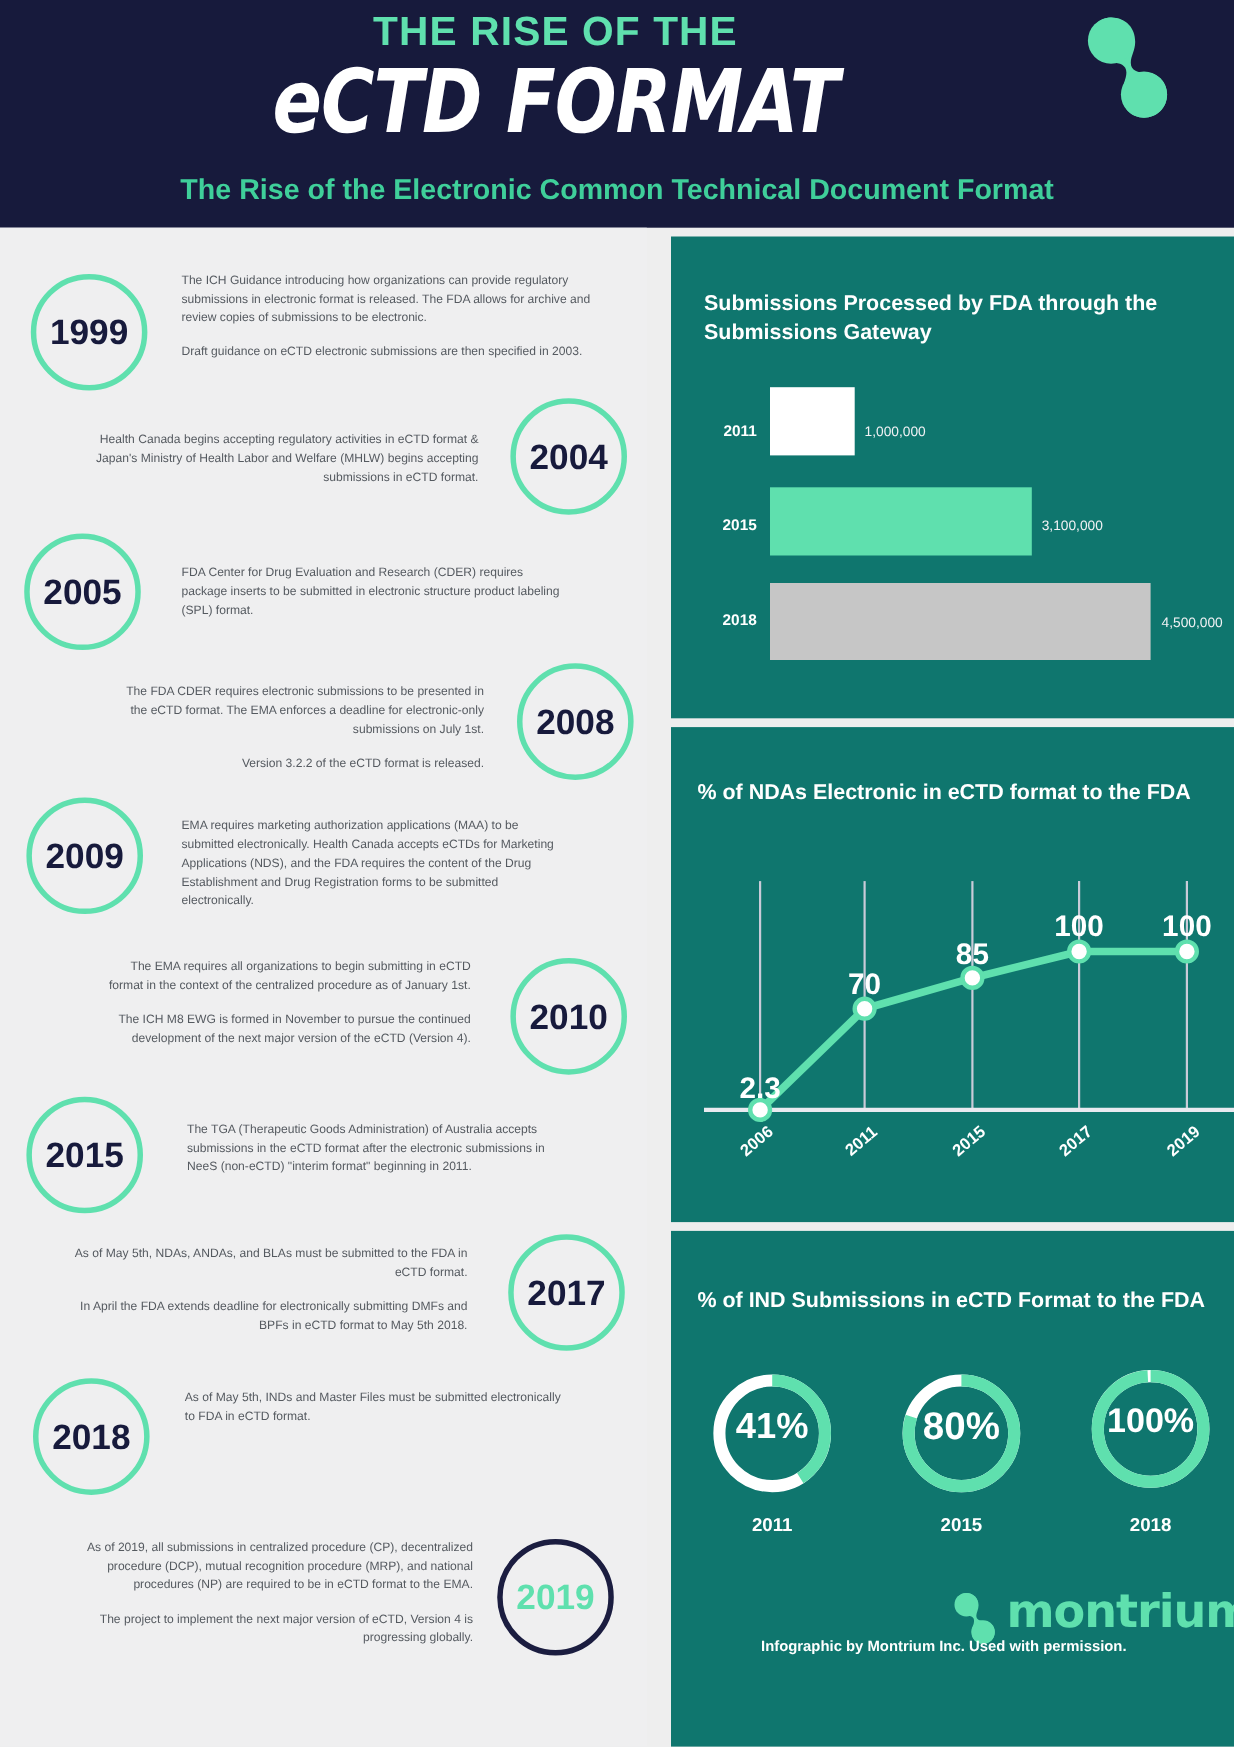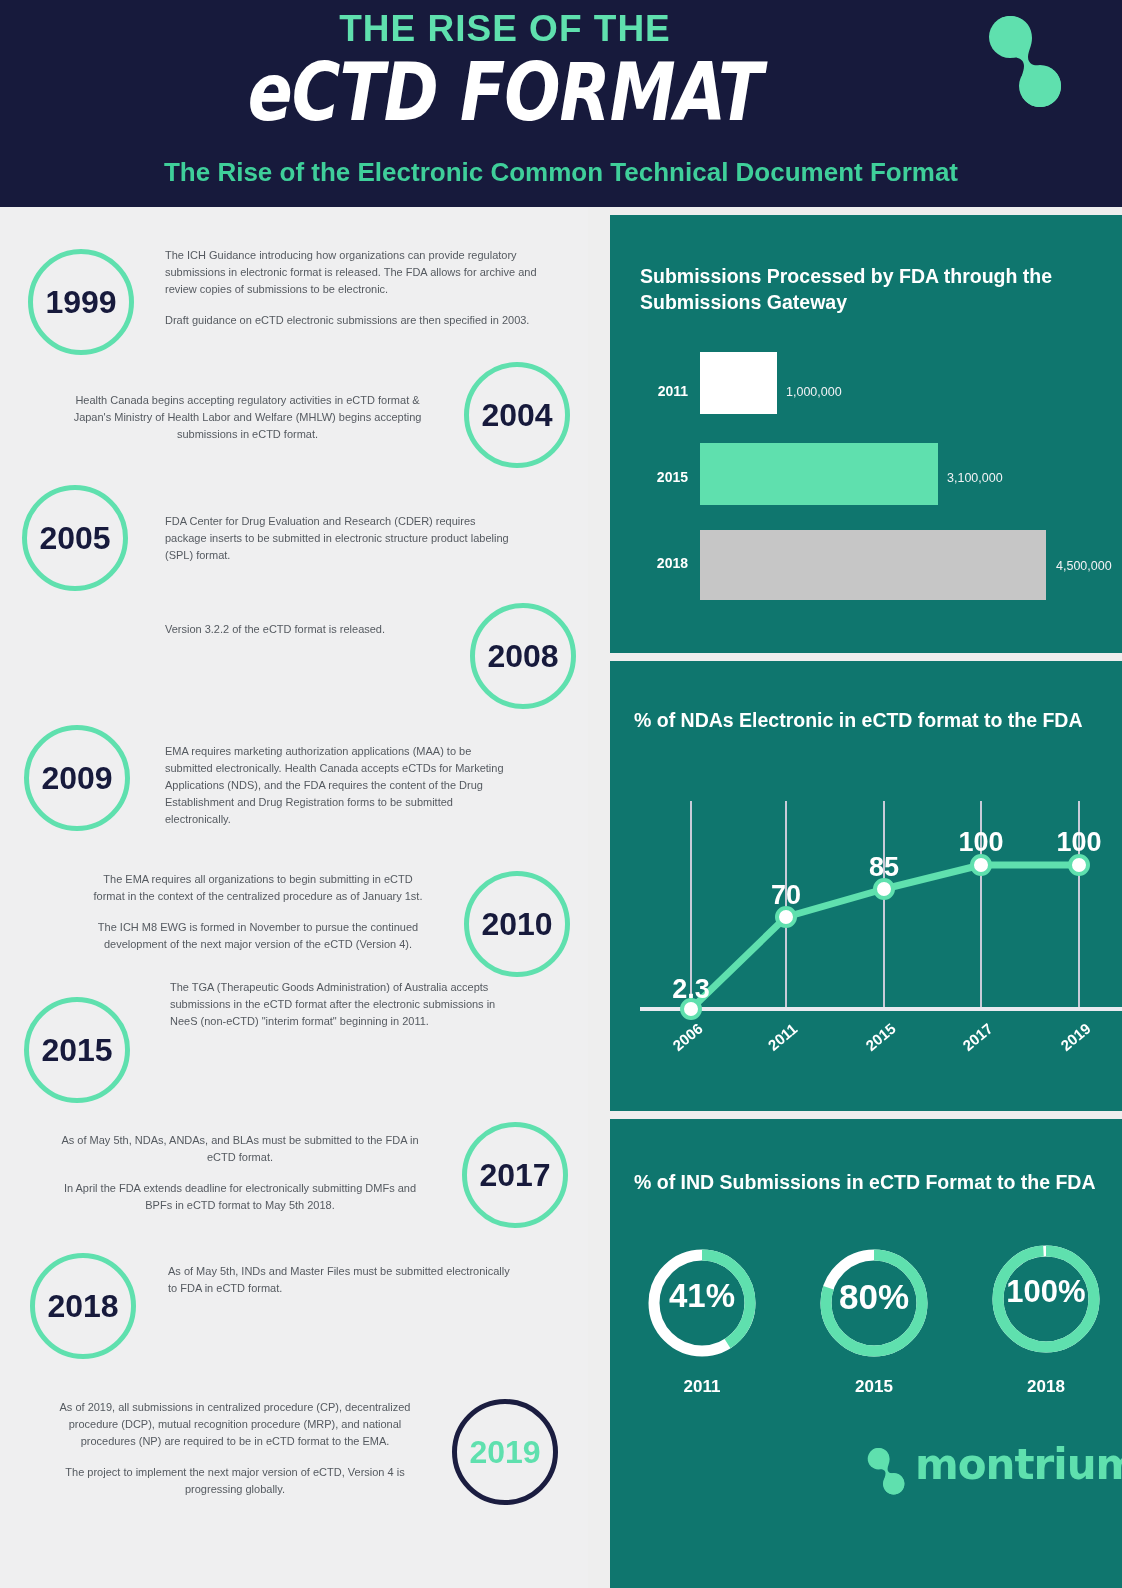--- a/index.html
+++ b/index.html
@@ -41,21 +41,21 @@
   .tl-circle{
     position:absolute;width:106px;height:106px;border-radius:50%;
     border:5px solid #5fe0ae;box-sizing:border-box;
     display:flex;align-items:center;justify-content:center;
     color:#171a3c;font-size:32px;font-weight:bold;
   }
   .tl-circle.dark{border-color:#1b1d40;color:#5fe0ae;}
   .tl-text{position:absolute;color:#555a60;font-size:11px;line-height:17px;}
   .tl-text p{margin:0 0 14px 0;}
   .tl-text p:last-child{margin-bottom:0;}
-  .tl-text.right-al{text-align:center;}
+  .tl-text.right-al{text-align:right;}
   .tl-text.left-al{text-align:left;}
 
   
   .rcol{position:absolute;left:594px;top:215px;width:528px;}
   .panel{background:#0f766e;position:absolute;left:16px;}
   #panel-bar{top:0;width:516px;height:438px;}
   #panel-line{top:446px;width:528px;height:450px;}
   #panel-donut{top:904px;width:528px;height:469px;}
 
   .panel-title{
@@ -137,20 +137,21 @@
       <span>2005</span>
     </div>
     <div class="tl-text left-al" style="left:165px;top:306px;width:345px;">
       <p>FDA Center for Drug Evaluation and Research (CDER) requires package inserts to be submitted in electronic structure product labeling (SPL) format.</p>
     </div>
 
     <div class="tl-circle" style="left:470px;top:396px;">
       <span>2008</span>
     </div>
     <div class="tl-text right-al" style="left:110px;top:414px;width:330px;">
+      <p>The FDA CDER requires electronic submissions to be presented in the eCTD format. The EMA enforces a deadline for electronic-only submissions on July 1st.</p>
       <p>Version 3.2.2 of the eCTD format is released.</p>
     </div>
 
     <div class="tl-circle" style="left:24px;top:518px;">
       <span>2009</span>
     </div>
     <div class="tl-text left-al" style="left:165px;top:536px;width:345px;">
       <p>EMA requires marketing authorization applications (MAA) to be submitted electronically. Health Canada accepts eCTDs for Marketing Applications (NDS), and the FDA requires the content of the Drug Establishment and Drug Registration forms to be submitted electronically.</p>
     </div>
 
@@ -158,21 +159,21 @@
       <span>2010</span>
     </div>
     <div class="tl-text right-al" style="left:88px;top:664px;width:340px;">
       <p>The EMA requires all organizations to begin submitting in eCTD format in the context of the centralized procedure as of January 1st.</p>
       <p>The ICH M8 EWG is formed in November to pursue the continued development of the next major version of the eCTD (Version 4).</p>
     </div>
 
     <div class="tl-circle" style="left:24px;top:790px;">
       <span>2015</span>
     </div>
-    <div class="tl-text left-al" style="left:170px;top:772px;width:330px;">
+    <div class="tl-text left-al" style="left:170px;top:812px;width:330px;">
       <p>The TGA (Therapeutic Goods Administration) of Australia accepts submissions in the eCTD format after the electronic submissions in NeeS (non-eCTD) "interim format" beginning in 2011.</p>
     </div>
 
     <div class="tl-circle" style="left:462px;top:915px;">
       <span>2017</span>
     </div>
     <div class="tl-text right-al" style="left:55px;top:925px;width:370px;">
       <p>As of May 5th, NDAs, ANDAs, and BLAs must be submitted to the FDA in eCTD format.</p>
       <p>In April the FDA extends deadline for electronically submitting DMFs and BPFs in eCTD format to May 5th 2018.</p>
     </div>
@@ -275,14 +276,15 @@
   <svg class="mont-logo" width="48" height="56" viewBox="0 0 84 110">
     <path d="M31 10 C45 10 53 20 53 32 C53 40 49 45 49 51
              C49 58 55 60 62 60 C74 60 82 69 82 80
              C82 92 73 101 61 101 C49 101 41 92 41 80
              C41 72 45 66 45 60 C45 53 39 51 32 51
              C20 51 12 42 12 31 C12 19 20 10 31 10 Z" fill="#5fe0ae"></path>
     <circle cx="31" cy="31" r="21" fill="#5fe0ae"></circle>
     <circle cx="61" cy="80" r="21" fill="#5fe0ae"></circle>
   </svg>
   <div class="mont-word">montrium</div>
+  <div class="credit">Infographic by Montrium Inc. Used with permission.</div>
 
 </div>
 
 </body></html>

